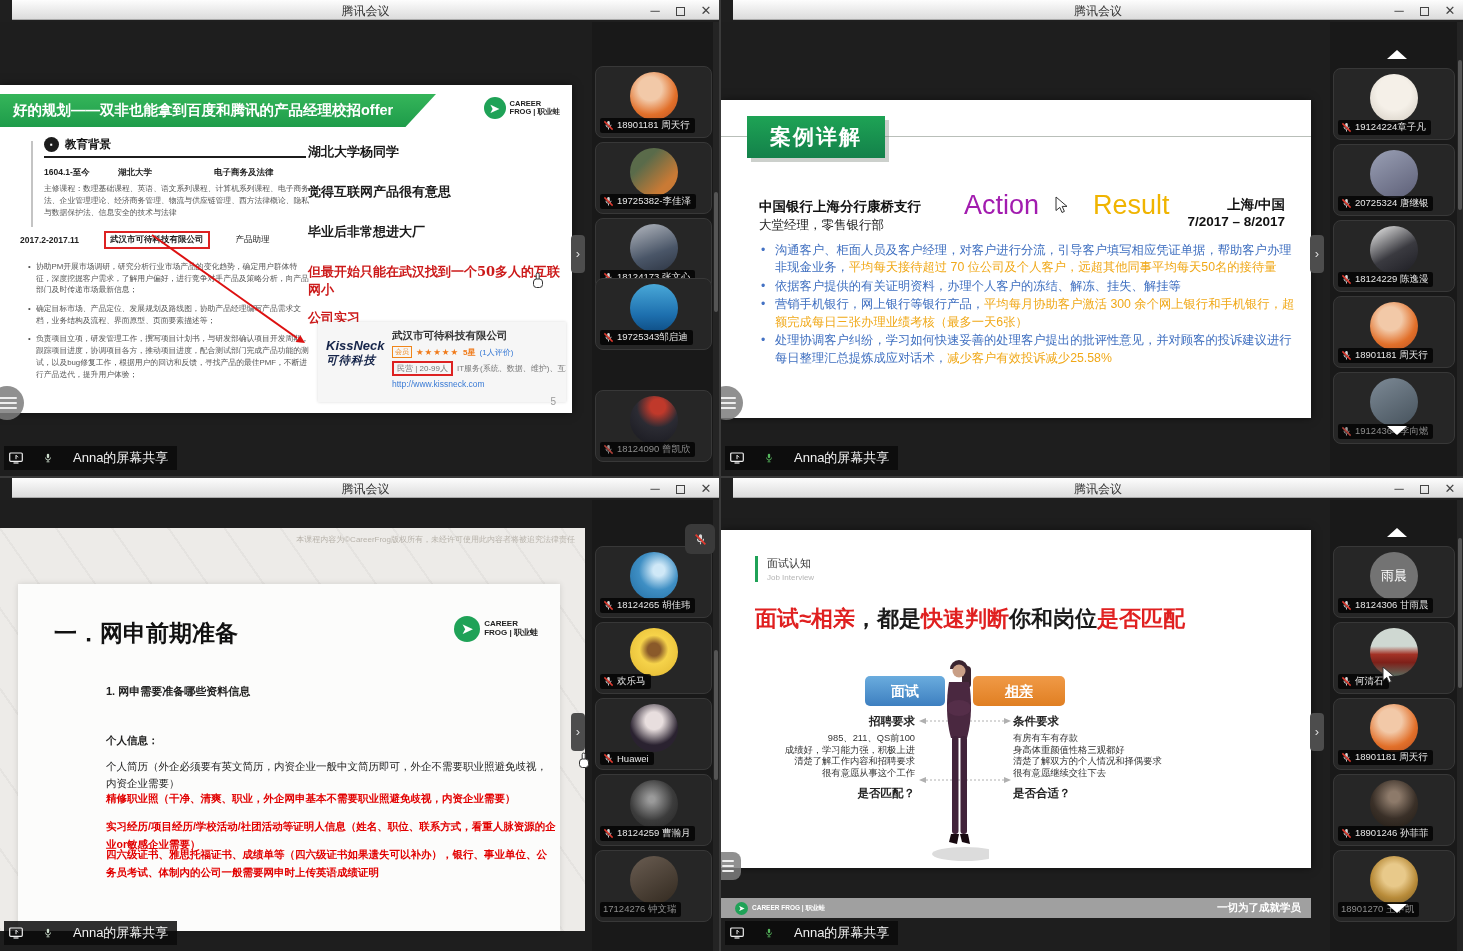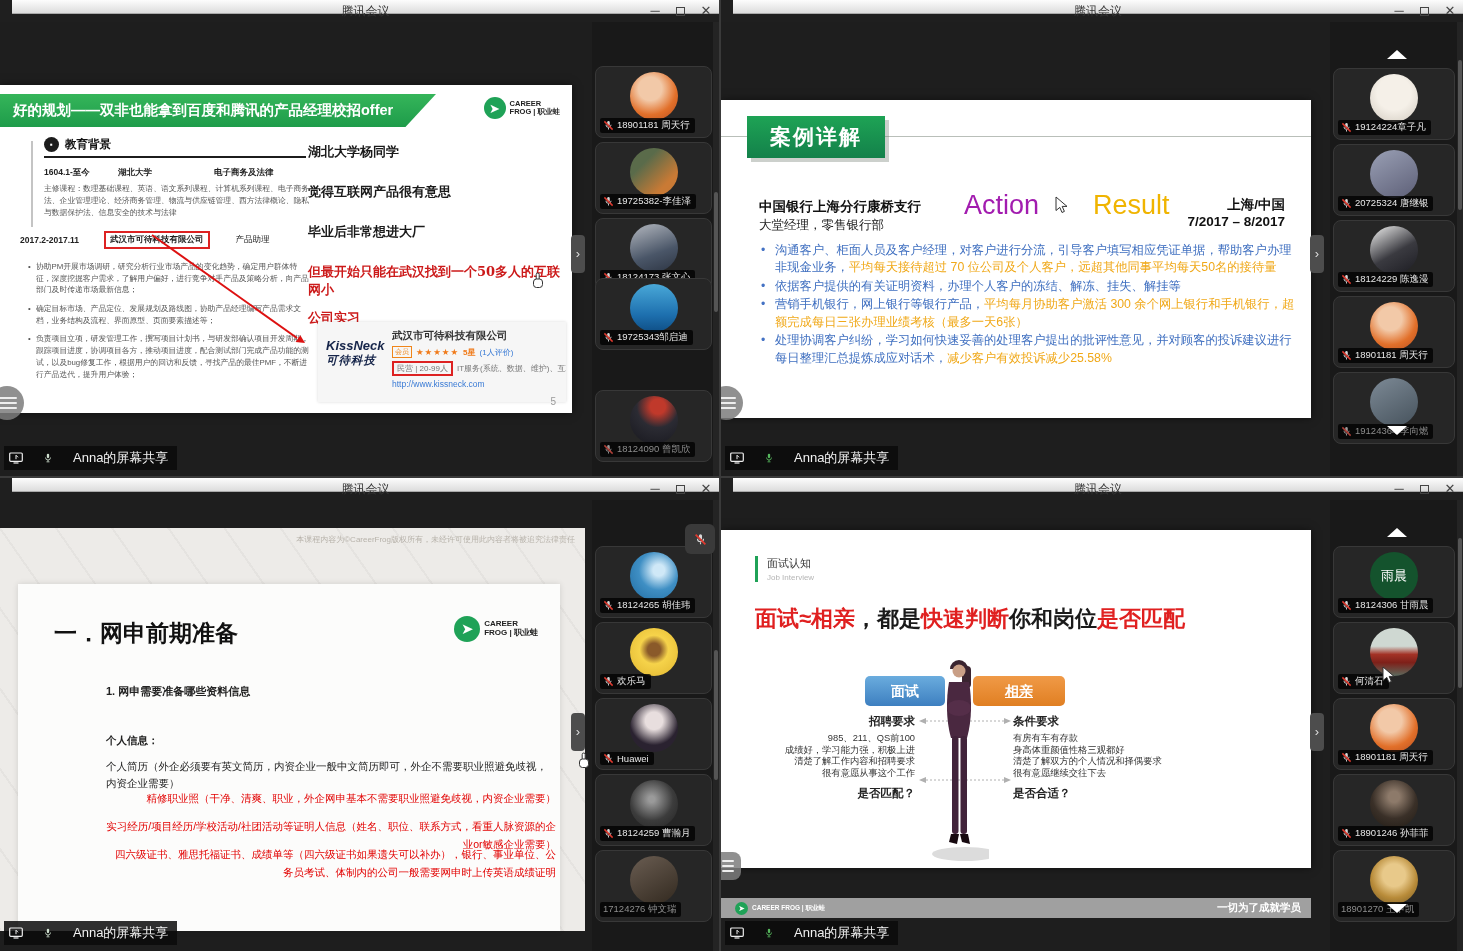--- a/index.html
+++ b/index.html
@@ -2,21 +2,21 @@
 <html><head>
 <meta charset="utf-8">
 <style>
   * { margin:0; padding:0; box-sizing:border-box; }
   html,body { background:#6e6e6e; }
   body { font-family:"Liberation Sans","DejaVu Sans",sans-serif; }
   #stage { position:relative; width:1463px; height:951px; background:#8a8a8a; overflow:hidden; }
 
   
   .win { position:absolute; background:#1f1f1f; overflow:hidden; box-shadow:0 0 0 1px #3a3a3a; }
-  .tb { position:absolute; left:12px; top:0; right:0; height:14px;
+  .tb { position:absolute; left:12px; top:0; right:0; height:20px;
         background:linear-gradient(#fdfdfd,#dcdcdc); border-bottom:1px solid #aaa; }
   .tbt { position:absolute; left:0; right:0; top:3px; text-align:center; font-size:12px; color:#333; }
   .tbc { position:absolute; right:6px; top:0; height:22px; display:flex; align-items:center; gap:14px; }
   .tbb { width:14px; height:14px; color:#444; font-size:13px; line-height:14px; text-align:center; cursor:default; }
   .tbb.max { width:9px; height:9px; border:1.4px solid #444; }
   .body { position:absolute; left:0; right:0; top:22px; bottom:0; background:#1e1e1e; }
 
   
   .strip { position:absolute; top:0; bottom:0; right:0; background:#191919; }
   .stripL { width:127px; } .stripR { width:133px; }
@@ -122,22 +122,22 @@
   .back3 { position:absolute; left:0; top:28px; width:585px; height:403px; background:#edebe8;
           background-image:repeating-linear-gradient(55deg, rgba(0,0,0,.035) 0 2px, transparent 2px 46px); }
   .wm3 { position:absolute; top:6px; right:10px; font-size:8px; color:#b7b2aa; }
   .paper3 { position:absolute; left:18px; top:56px; width:542px; height:347px; background:#fcfcfb;
           box-shadow:0 0 6px rgba(0,0,0,.12); }
   .t3 { position:absolute; left:36px; top:34px; font-size:23px; font-weight:bold; color:#111; }
   .i3 { position:absolute; left:88px; top:100px; font-size:11px; font-weight:bold; color:#222; }
   .s3 { position:absolute; left:88px; top:150px; font-size:10.5px; font-weight:bold; color:#222; }
   .l3 { position:absolute; left:88px; top:174px; width:445px; font-size:10.5px; color:#222;
         line-height:1.6; }
-  .r3 { position:absolute; left:88px; width:450px; font-size:10.5px; font-weight:normal;
-        color:#e20000; line-height:1.7;text-align:right; }
+  .r3 { position:absolute; left:88px; width:450px; font-size:10.5px; font-weight:bold;
+        color:#e20000; line-height:1.7; }
 
   
   .slide4 { position:absolute; left:0; top:30px; width:590px; height:338px; background:#fff;
           box-shadow:0 0 8px rgba(0,0,0,.5); }
   .hdr4 { position:absolute; left:34px; top:26px; padding-left:9px; border-left:3px solid #1fa257; }
   .hdr4 .c { font-size:11px; color:#333; }
   .hdr4 .e { font-size:8px; color:#b5b5b5; margin-top:2px; }
   .title4 { position:absolute; left:34px; top:74px; font-size:22px; font-weight:bold; color:#1a1a1a;
           white-space:nowrap; }
   .title4 .red { color:#e02020; }
@@ -165,21 +165,21 @@
   .a15 { background:radial-gradient(circle at 58% 22%, #c0392b 16%, #2b2b33 45%, #17171d); }
   .a21 { background:radial-gradient(circle at 50% 40%, #f5f0e8 45%, #cfc8bd); }
   .a22 { background:linear-gradient(150deg,#9aa0b5,#5d5f77); }
   .a23 { background:linear-gradient(150deg,#d8d8d8 8%,#3a3a40 55%,#1c1c22); }
   .a25 { background:linear-gradient(150deg,#7d8a96,#46525c); }
   .a31 { background:radial-gradient(circle at 60% 38%, #cfe8f7 14%, #3f8fc4 48%, #1e6aa0); }
   .a32 { background:radial-gradient(circle at 50% 45%, #8a5a2a 18%, #f6d34a 40%, #e0b52f); }
   .a33 { background:radial-gradient(circle at 50% 35%, #e8dede 22%, #2a2230 62%); }
   .a34 { background:radial-gradient(circle at 45% 40%, #9a9a9a 8%, #3c3c3c 55%, #222); }
   .a35 { background:linear-gradient(150deg,#6a5d52,#32291f); }
-  .a41 { background:#14532d; }
+  .a41 { background:#737373; }
   .a42 { background:linear-gradient(180deg,#cfd8d2 38%,#a33226 55%,#7e2019 72%,#5c6b5e); }
   .a44 { background:radial-gradient(circle at 50% 35%, #8d7a6a 14%, #3a3028 55%, #1f1a14); }
   .a45 { background:radial-gradient(circle at 50% 40%, #e8c98a 30%, #b98c3a 60%, #6e5320); }
 </style>
 </head>
 <body>
 
 <div id="stage">
 
 <div class="win" style="left:0;top:0;width:719px;height:476px;">

